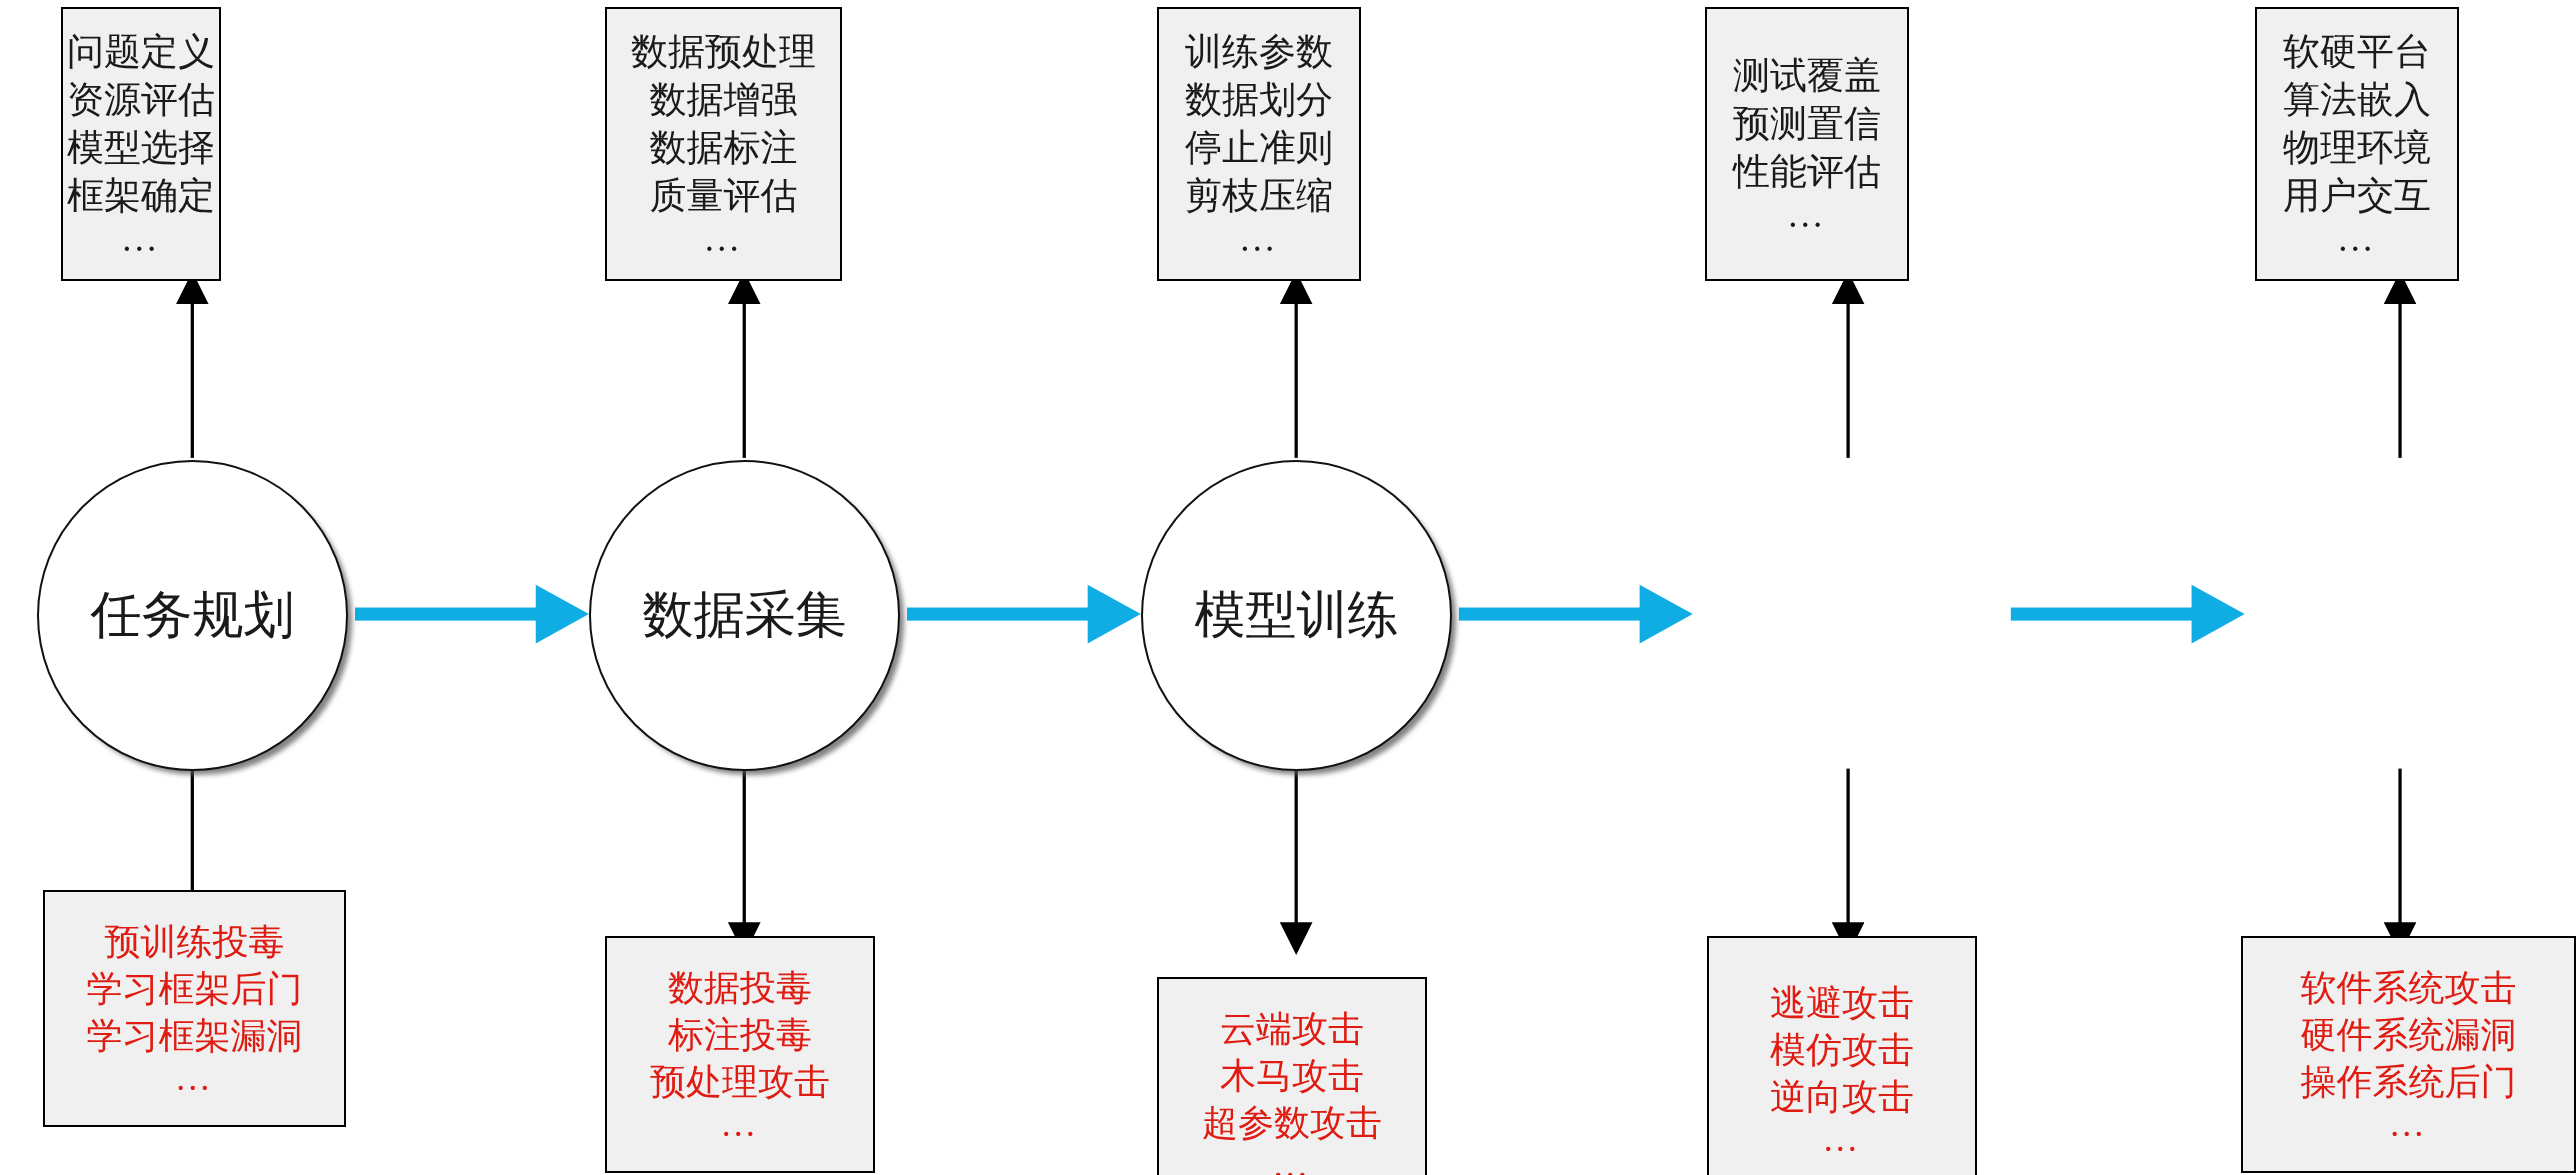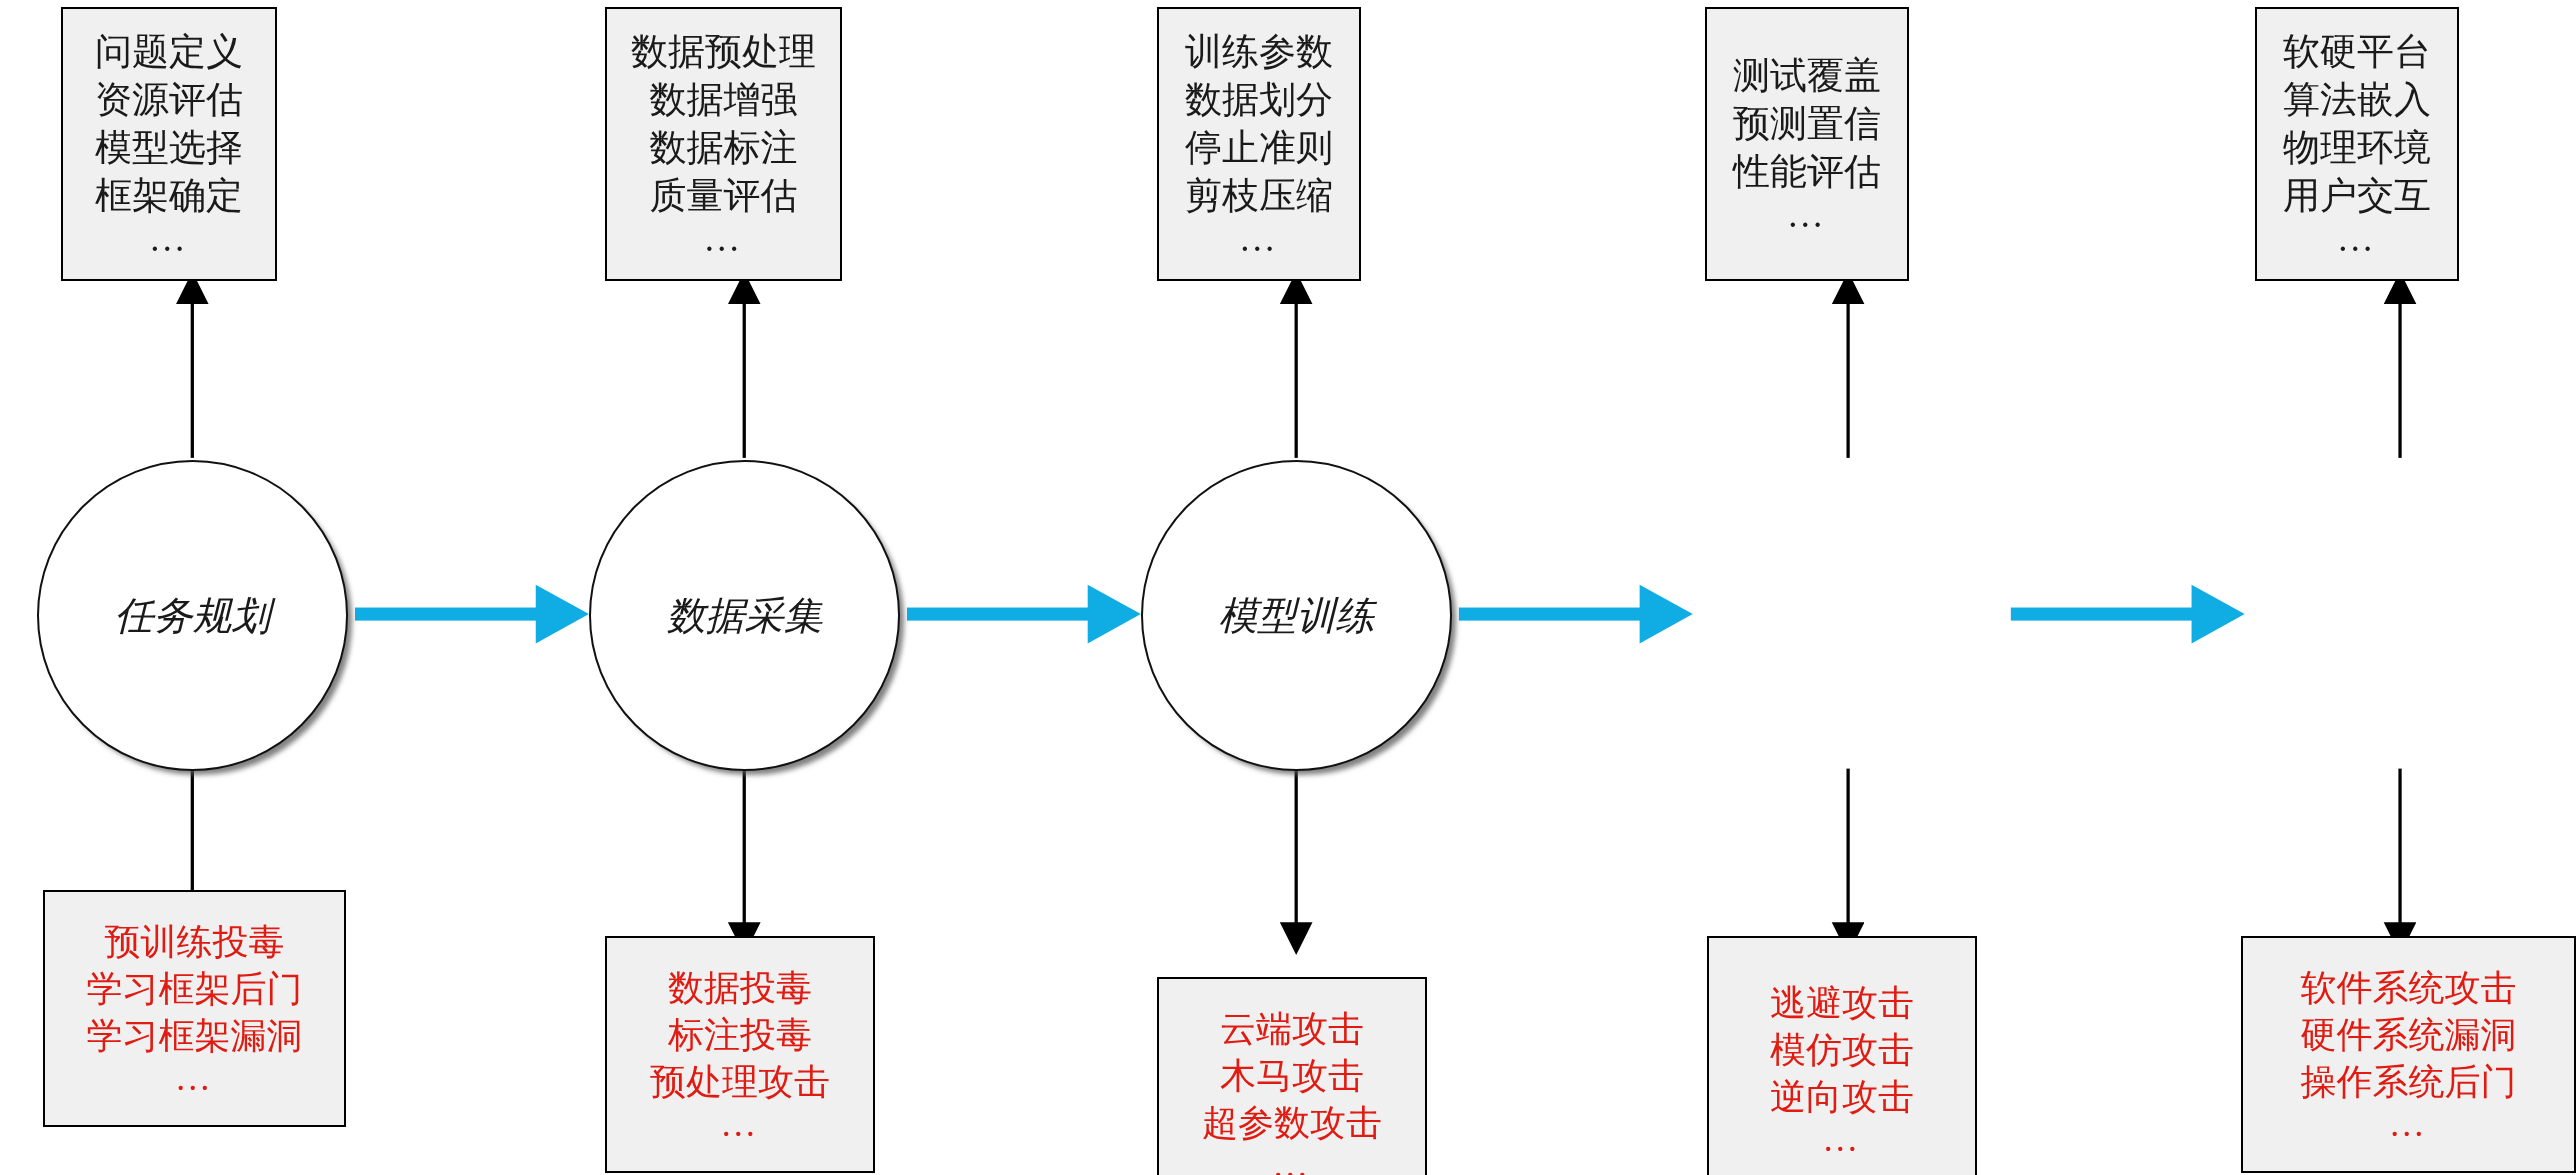--- a/index.html
+++ b/index.html
@@ -50,25 +50,24 @@
   
   .stage-circle {
     position: absolute;
     box-sizing: border-box;
     border-radius: 50%;
     background: #ffffff;
     border: 2.5px solid #111111;
     display: flex;
     align-items: center;
     justify-content: center;
-    font-size: 39px;
+    font-size: 51px;
     color: #1a1a1a;
     white-space: nowrap;
     box-shadow: 5.7px 5.7px 4.9px -1.6px rgba(90,90,90,0.75);
-    font-style: italic;
   }
 
   
   #wires {
     position: absolute;
     left: 0;
     top: 0;
     width: 2576px;
     height: 1175px;
     pointer-events: none;
@@ -115,21 +114,21 @@
         <rect x="1784" y="743" width="236" height="16" fill="#10ADE4"></rect>
         <path d="M2005,715 L2070,751 L2005,787 Z" fill="#10ADE4"></path>
       </g>
       <g>
         <rect x="2459" y="743" width="236" height="16" fill="#10ADE4"></rect>
         <path d="M2680,715 L2745,751 L2680,787 Z" fill="#10ADE4"></path>
       </g>
     </g>
   </svg>
 
-  <div class="detail-box top-box" style="left:61px; top:6.5px; width:216px; height:274px;">
+  <div class="detail-box top-box" style="left:61px; top:6.5px; width:160px; height:274px;">
     <span class="line">问题定义</span>
     <span class="line">资源评估</span>
     <span class="line">模型选择</span>
     <span class="line">框架确定</span>
     <span class="ellipsis">…</span>
   </div>
 
   <div class="detail-box top-box" style="left:605px; top:6.5px; width:237px; height:274px;">
     <span class="line">数据预处理</span>
     <span class="line">数据增强</span>

